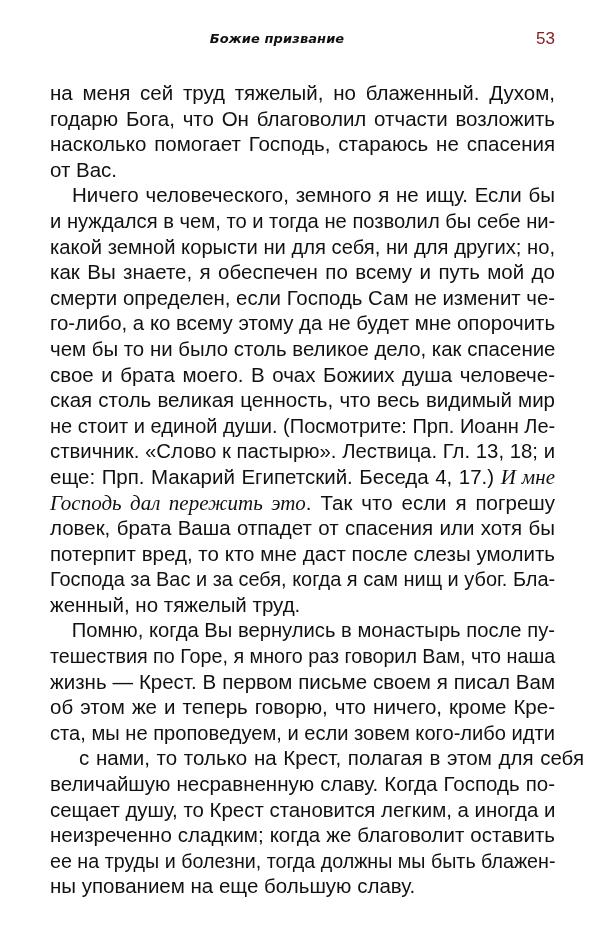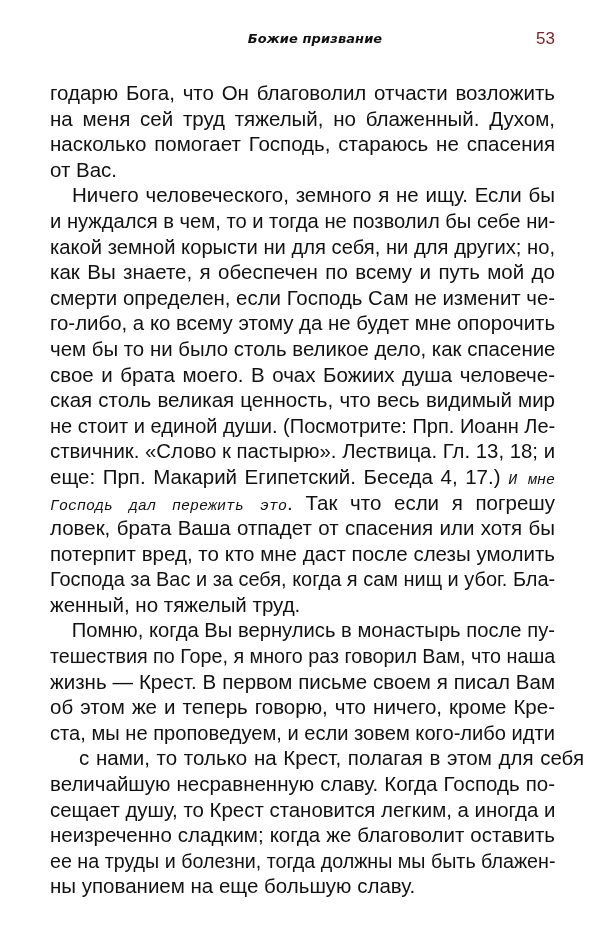--- a/index.html
+++ b/index.html
@@ -4,51 +4,51 @@
   <style>
     html, body { margin: 0; padding: 0; background: #ffffff; }
     body { width: 600px; height: 927px; position: relative; overflow: hidden; }
     .page { position: absolute; left: 0; top: 0; width: 600px; height: 927px; background: #fff; }
     .running-head {
       position: absolute; top: 29px; left: 0; width: 600px; height: 22px;
       font-family: "DejaVu Sans", sans-serif; color: #111;
     }
     .running-title {
       position: absolute; left: 0; width: 554px; text-align: center; top: 2px;
-      font-style: italic; font-weight: bold; font-size: 13px; letter-spacing: 0.1px; padding-left: 38px;
+      font-style: italic; font-weight: bold; font-size: 13px; letter-spacing: 0.1px;
     }
     .page-number {
       position: absolute; right: 45px; top: 0px;
       font-family: "Liberation Sans", sans-serif; font-size: 17px; color: #7f1d1d;
     }
     .body-text {
       position: absolute; left: 50px; top: 80px; width: 505px;
       font-family: "Liberation Sans", sans-serif; font-size: 20.5px; line-height: 25.6px;
       color: #111;
     }
     .line {
       display: block; white-space: nowrap; text-align: justify; text-align-last: justify;
       height: 25.6px; transform-origin: left center;
     }
     .line.last { text-align-last: left; }
     .line.indent { padding-left: 22px; }
-    .it { font-family: Liberation Mono, monospace; font-style: italic; font-size: 15px; }
+    .it { font-family: Liberation Serif, serif; font-style: italic; font-size: 21px; }
   </style>
 </head>
 <body>
 
 <div class="page">
   <div class="running-head">
     <span class="running-title">Божие призвание</span>
     <span class="page-number">53</span>
   </div>
 
   <div class="body-text" id="body-text">
+      <span class="line" style="display: block; width: 505px; box-sizing: border-box;"><span>на меня сей труд тяжелый, но блаженный. Духом,</span></span>
       <span class="line" style="display: block; width: 505px; box-sizing: border-box;"><span>годарю Бога, что Он благоволил отчасти возложить</span></span>
-      <span class="line" style="display: block; width: 505px; box-sizing: border-box;"><span>на меня сей труд тяжелый, но блаженный. Духом,</span></span>
       <span class="line" style="display: block; width: 505px; box-sizing: border-box;"><span>насколько помогает Господь, стараюсь не спасения</span></span>
       <span class="line last" style="display: block; width: 505px; box-sizing: border-box;"><span>от Вас.</span></span>
       <span class="line indent" style="display: block; width: 505px; box-sizing: border-box;"><span>Ничего человеческого, земного я не ищу. Если бы</span></span>
       <span class="line" style="display: block; width: 513px; transform: scaleX(0.984405); box-sizing: border-box;"><span>и нуждался в чем, то и тогда не позволил бы себе ни-</span></span>
       <span class="line" style="display: block; width: 513px; transform: scaleX(0.984405); box-sizing: border-box;"><span>какой земной корысти ни для себя, ни для других; но,</span></span>
       <span class="line" style="display: block; width: 505px; box-sizing: border-box;"><span>как Вы знаете, я обеспечен по всему и путь мой до</span></span>
       <span class="line" style="display: block; width: 507px; transform: scaleX(0.996055); box-sizing: border-box;"><span>смерти определен, если Господь Сам не изменит че-</span></span>
       <span class="line" style="display: block; width: 507px; transform: scaleX(0.996055); box-sizing: border-box;"><span>го-либо, а ко всему этому да не будет мне опорочить</span></span>
       <span class="line" style="display: block; width: 507px; transform: scaleX(0.996055); box-sizing: border-box;"><span>чем бы то ни было столь великое дело, как спасение</span></span>
       <span class="line" style="display: block; width: 505px; box-sizing: border-box;"><span>свое и брата моего. В очах Божиих душа человече-</span></span>

